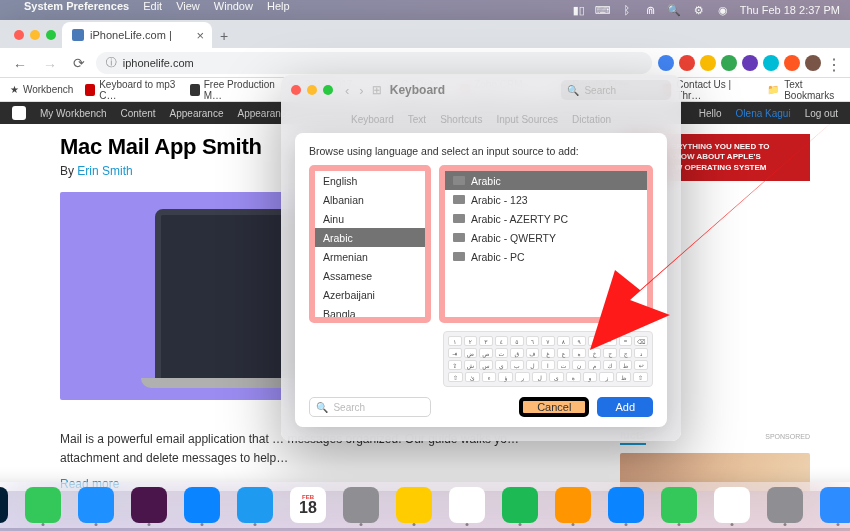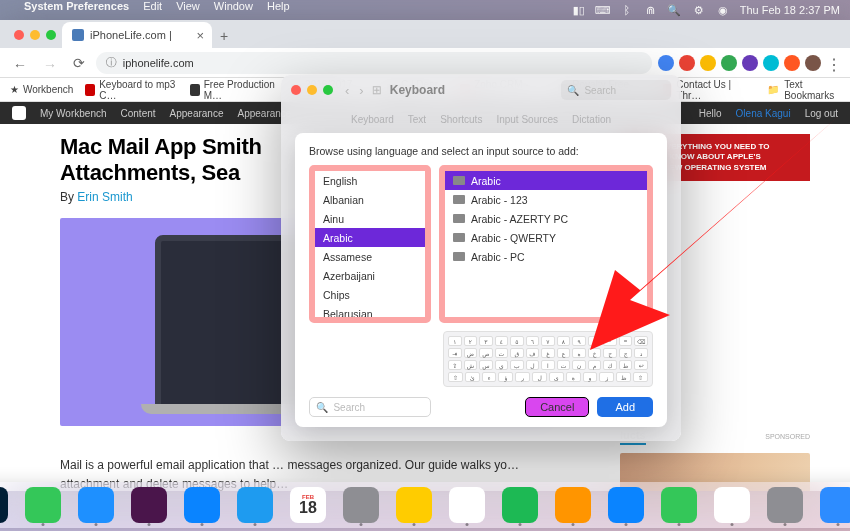--- a/index.html
+++ b/index.html
@@ -64,30 +64,30 @@
 .pref .titlebar .search{margin-left:auto;background:rgba(0,0,0,.04);border-radius:5px;height:20px;width:110px;display:flex;align-items:center;gap:5px;padding:0 6px;font-size:10px;color:#bbb}
 .pref .tabs{height:32px;display:flex;align-items:center;justify-content:center;gap:14px;font-size:10px;color:#b5b5b7}
 .pref .subwin{background:#fff;margin:0 14px 14px 14px;border-radius:8px;box-shadow:0 8px 30px rgba(0,0,0,.2);flex:1;display:flex;flex-direction:column;padding:12px 0 10px 0;position:relative}
 .pref .instruction{font-size:10.5px;color:#333;padding:0 14px 8px 14px}
 .pref .listarea{display:flex;gap:8px;padding:0 14px;height:158px}
 .pref .listcol{border:6px solid #fca5a5;border-radius:5px;overflow-y:auto;background:#fff}
 .pref .listcol::-webkit-scrollbar{width:0}
 .pref .listcol.left{width:122px}
 .pref .listcol.right{flex:1}
 .pref .li{font-size:10.5px;color:#333;padding:3.5px 8px;cursor:default;display:flex;align-items:center;gap:6px}
-.pref .li.sel{background:#6d28d9;color:#fff}
+.pref .li.sel{background:#737373;color:#fff}
 .pref .li .flag{width:12px;height:9px;background:#888;border-radius:1px;display:inline-block;flex-shrink:0}
 .pref .kbprev{margin:8px 14px 0 148px;height:56px;background:#f2f2f4;border:1px solid #e0e0e0;border-radius:4px;padding:4px;display:flex;flex-direction:column;gap:2px}
 .pref .kbrow{display:flex;gap:2px}
 .pref .key{flex:1;height:10px;background:#fff;border:1px solid #ddd;border-radius:2px;font-size:6px;color:#666;display:flex;align-items:center;justify-content:center}
 .pref .bottombar{display:flex;align-items:center;gap:8px;padding:10px 14px 0 14px}
 .pref .searchbox{flex:0 0 122px;height:20px;border:1px solid #d6d6d6;border-radius:5px;display:flex;align-items:center;gap:5px;padding:0 6px;font-size:10px;color:#bbb}
 .pref .bottombar .sp{flex:1}
 .pref .btn{height:20px;padding:0 14px;border-radius:5px;font-size:11px;display:flex;align-items:center;border:none;cursor:pointer}
-.pref .btn.cancel{background:#d946ef;border:1px solid #000000;color:#333}
+.pref .btn.cancel{background:#fdba74;border:4px solid #000000;color:#333}
 .pref .btn.add{background:#1f6fe5;color:#fff;padding:0 18px}
 
 .arrow{position:absolute;left:580px;top:115px;width:260px;height:240px;pointer-events:none}
 
 .dock{position:absolute;left:50%;bottom:3px;transform:translateX(-50%);height:46px;background:rgba(255,255,255,.35);backdrop-filter:blur(20px);border-radius:14px;padding:4px 8px;display:flex;align-items:center;gap:17px;box-shadow:0 4px 20px rgba(0,0,0,.2)}
 .dock .app{width:36px;height:36px;border-radius:8px;position:relative}
 .dock .app::after{content:"";position:absolute;bottom:-3px;left:50%;transform:translateX(-50%);width:3px;height:3px;border-radius:50%;background:rgba(0,0,0,.4)}
 .dock .app.nodot::after{display:none}
 .dock .sep{width:1px;height:34px;background:rgba(0,0,0,.2);margin:0 2px}
 .dock .calendar{background:#fff;display:flex;flex-direction:column;align-items:center;justify-content:center;font-size:7px;font-weight:700}
@@ -193,21 +193,21 @@
     <span>People</span>
     <span>Module…</span>
     <div class="spacer"></div>
     <span>Hello</span>
     <span class="user">Olena Kagui</span>
     <span class="logout">Log out</span>
   </div>
 
   <div class="page">
     <div class="article">
-      <h1><span>Mac Mail App Smith</span><br><span>Attachments, Sea</span></h1>
+      <h1><span>Mac Mail App Smith</span><br></h1>
       <div class="byline">
         <span>By</span> <a>Erin Smith</a>
       </div>
       <div class="hero">
           <div class="laptop"></div>
         </div>
       <p>Mail is a powerful email application that … messages organized. Our guide walks yo… attachment and delete messages to help…</p>
       <a class="readmore">Read more</a>
       
       
@@ -254,23 +254,24 @@
     <span>Dictation</span>
   </div>
   <div class="subwin">
     <div class="instruction">Browse using language and select an input source to add:</div>
     <div class="listarea">
       <div class="listcol left" id="lang-list">
           <div class="li">English</div>
           <div class="li">Albanian</div>
           <div class="li">Ainu</div>
           <div class="li sel">Arabic</div>
+          <div class="li">Armenian</div>
           <div class="li">Assamese</div>
           <div class="li">Azerbaijani</div>
-          <div class="li">Chips</div>
+          <div class="li">Bangla</div>
           <div class="li">Belarusian</div>
         </div>
       <div class="listcol right" id="src-list">
           <div class="li sel">
             <span class="flag"></span>
             <span>Arabic</span>
           </div>
           <div class="li">
             <span class="flag"></span>
             <span>Arabic - 123</span>

